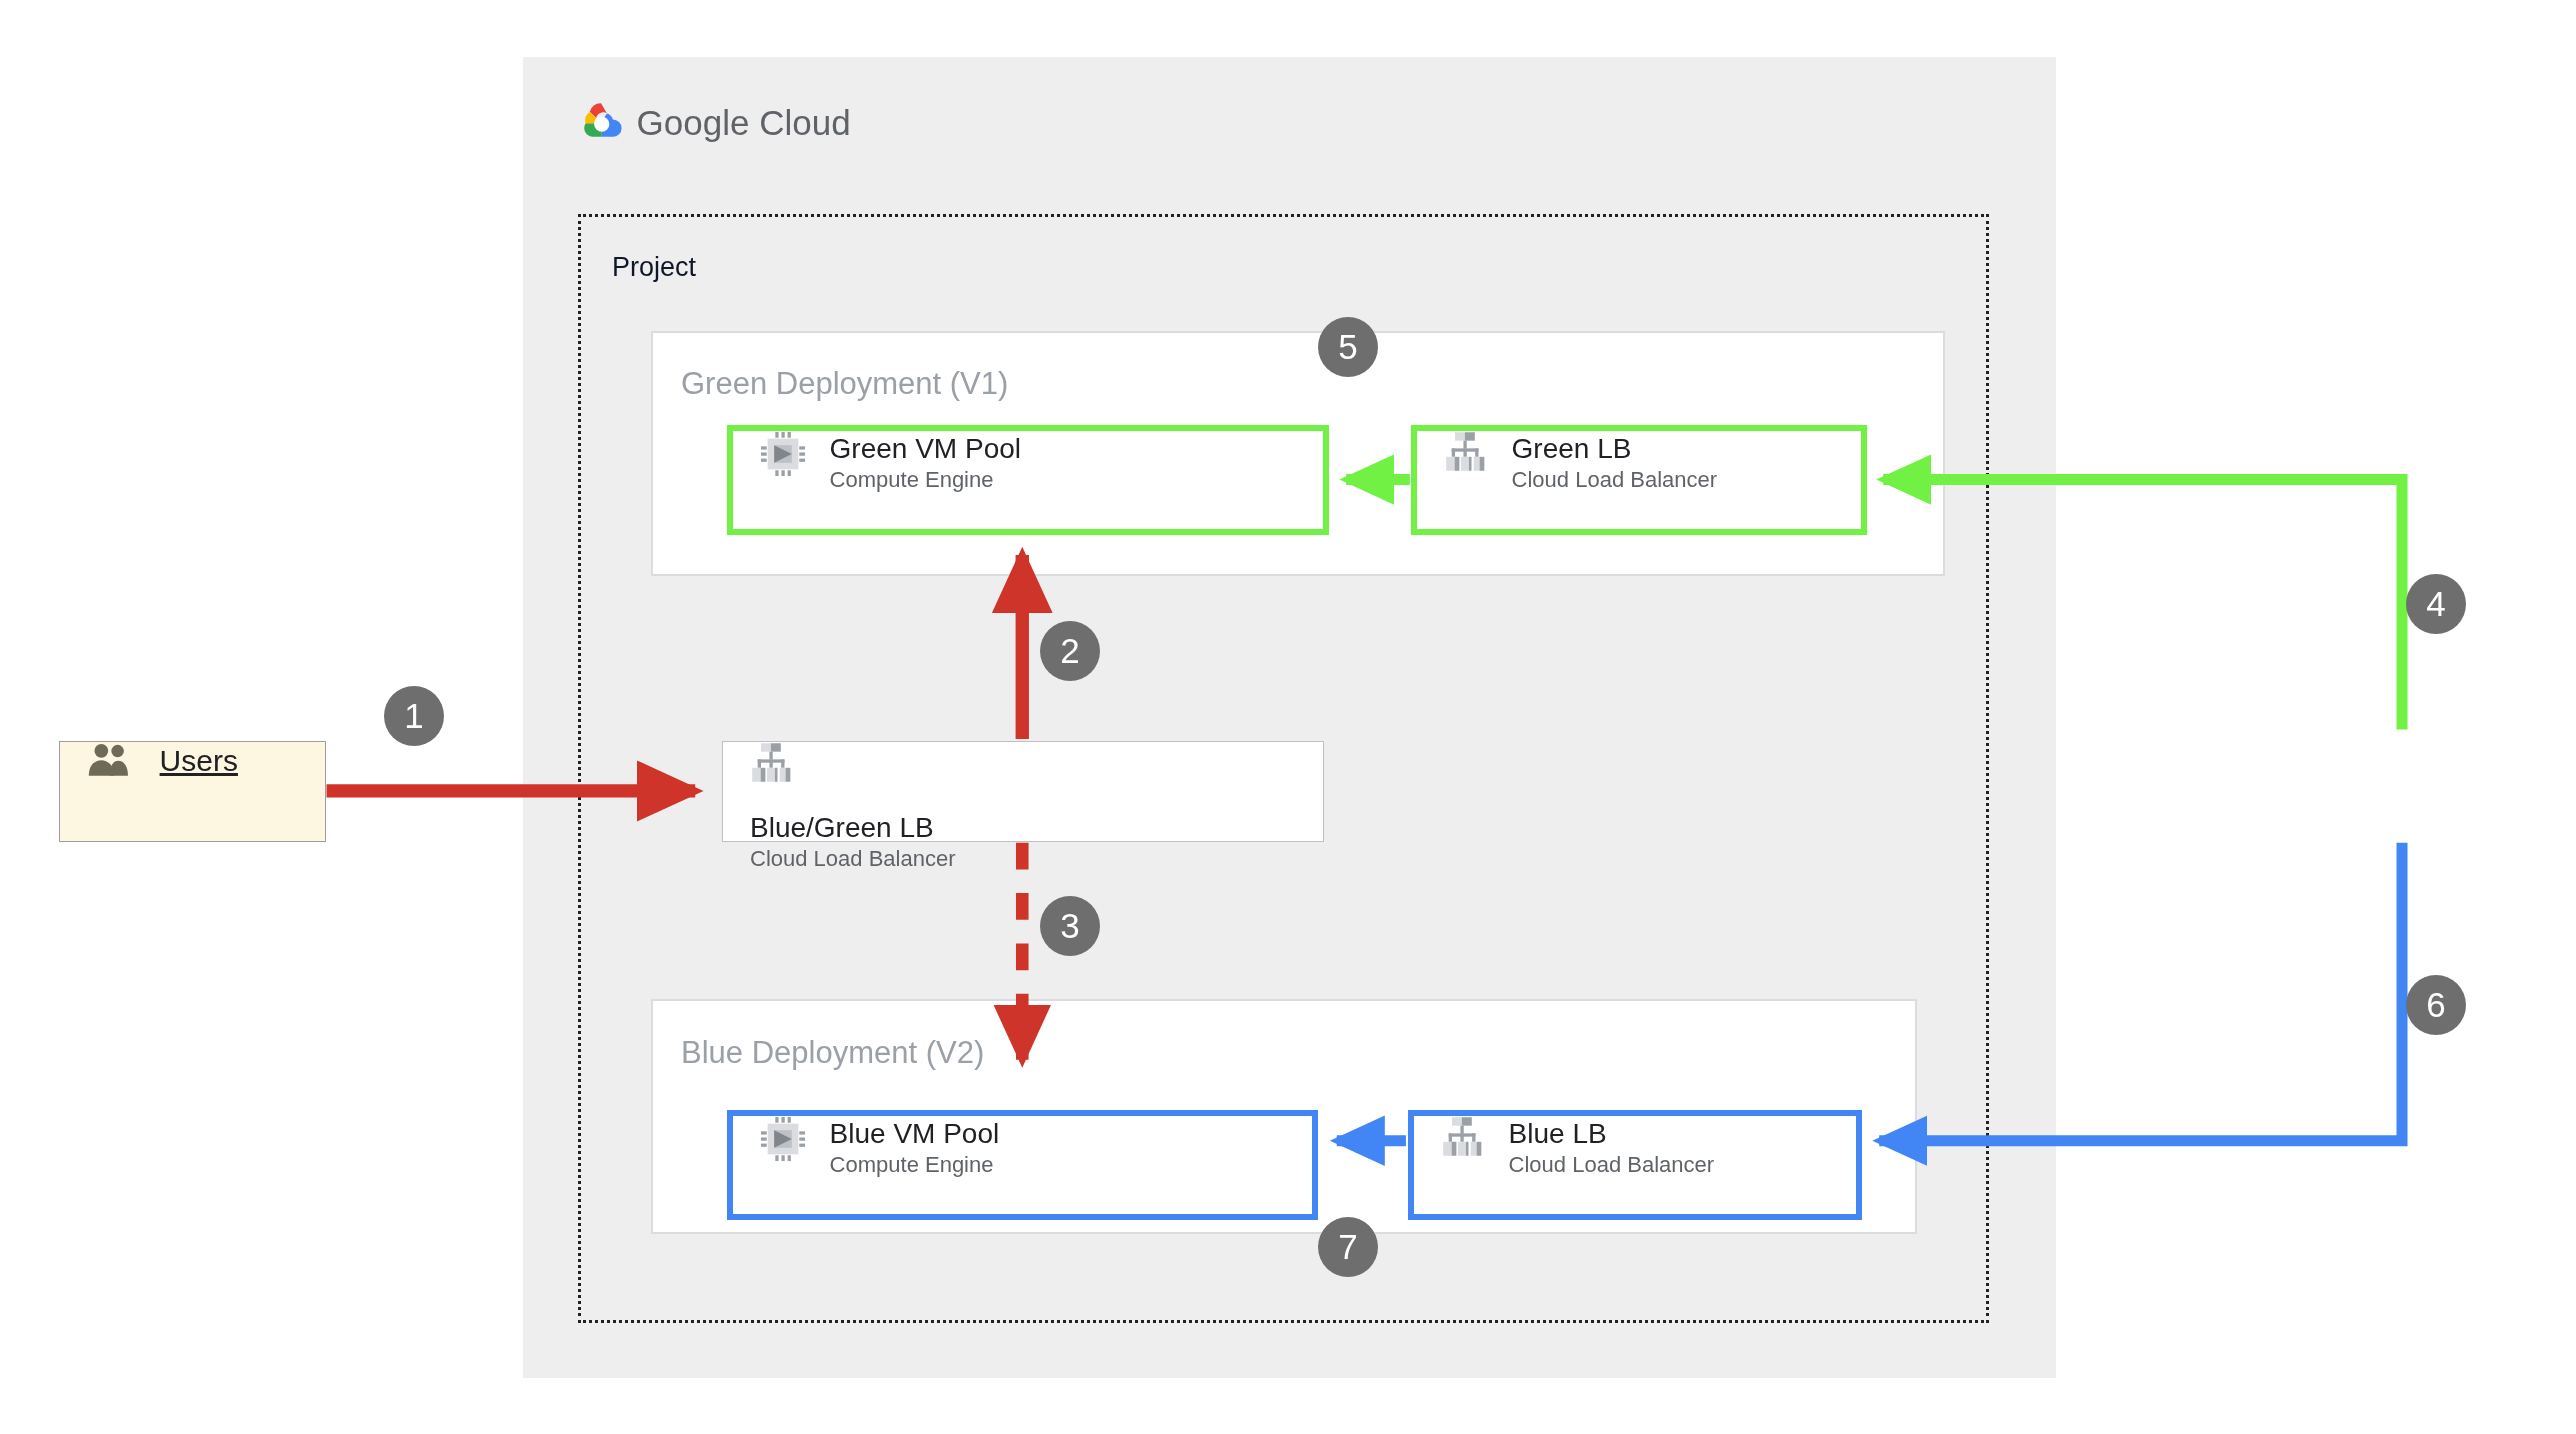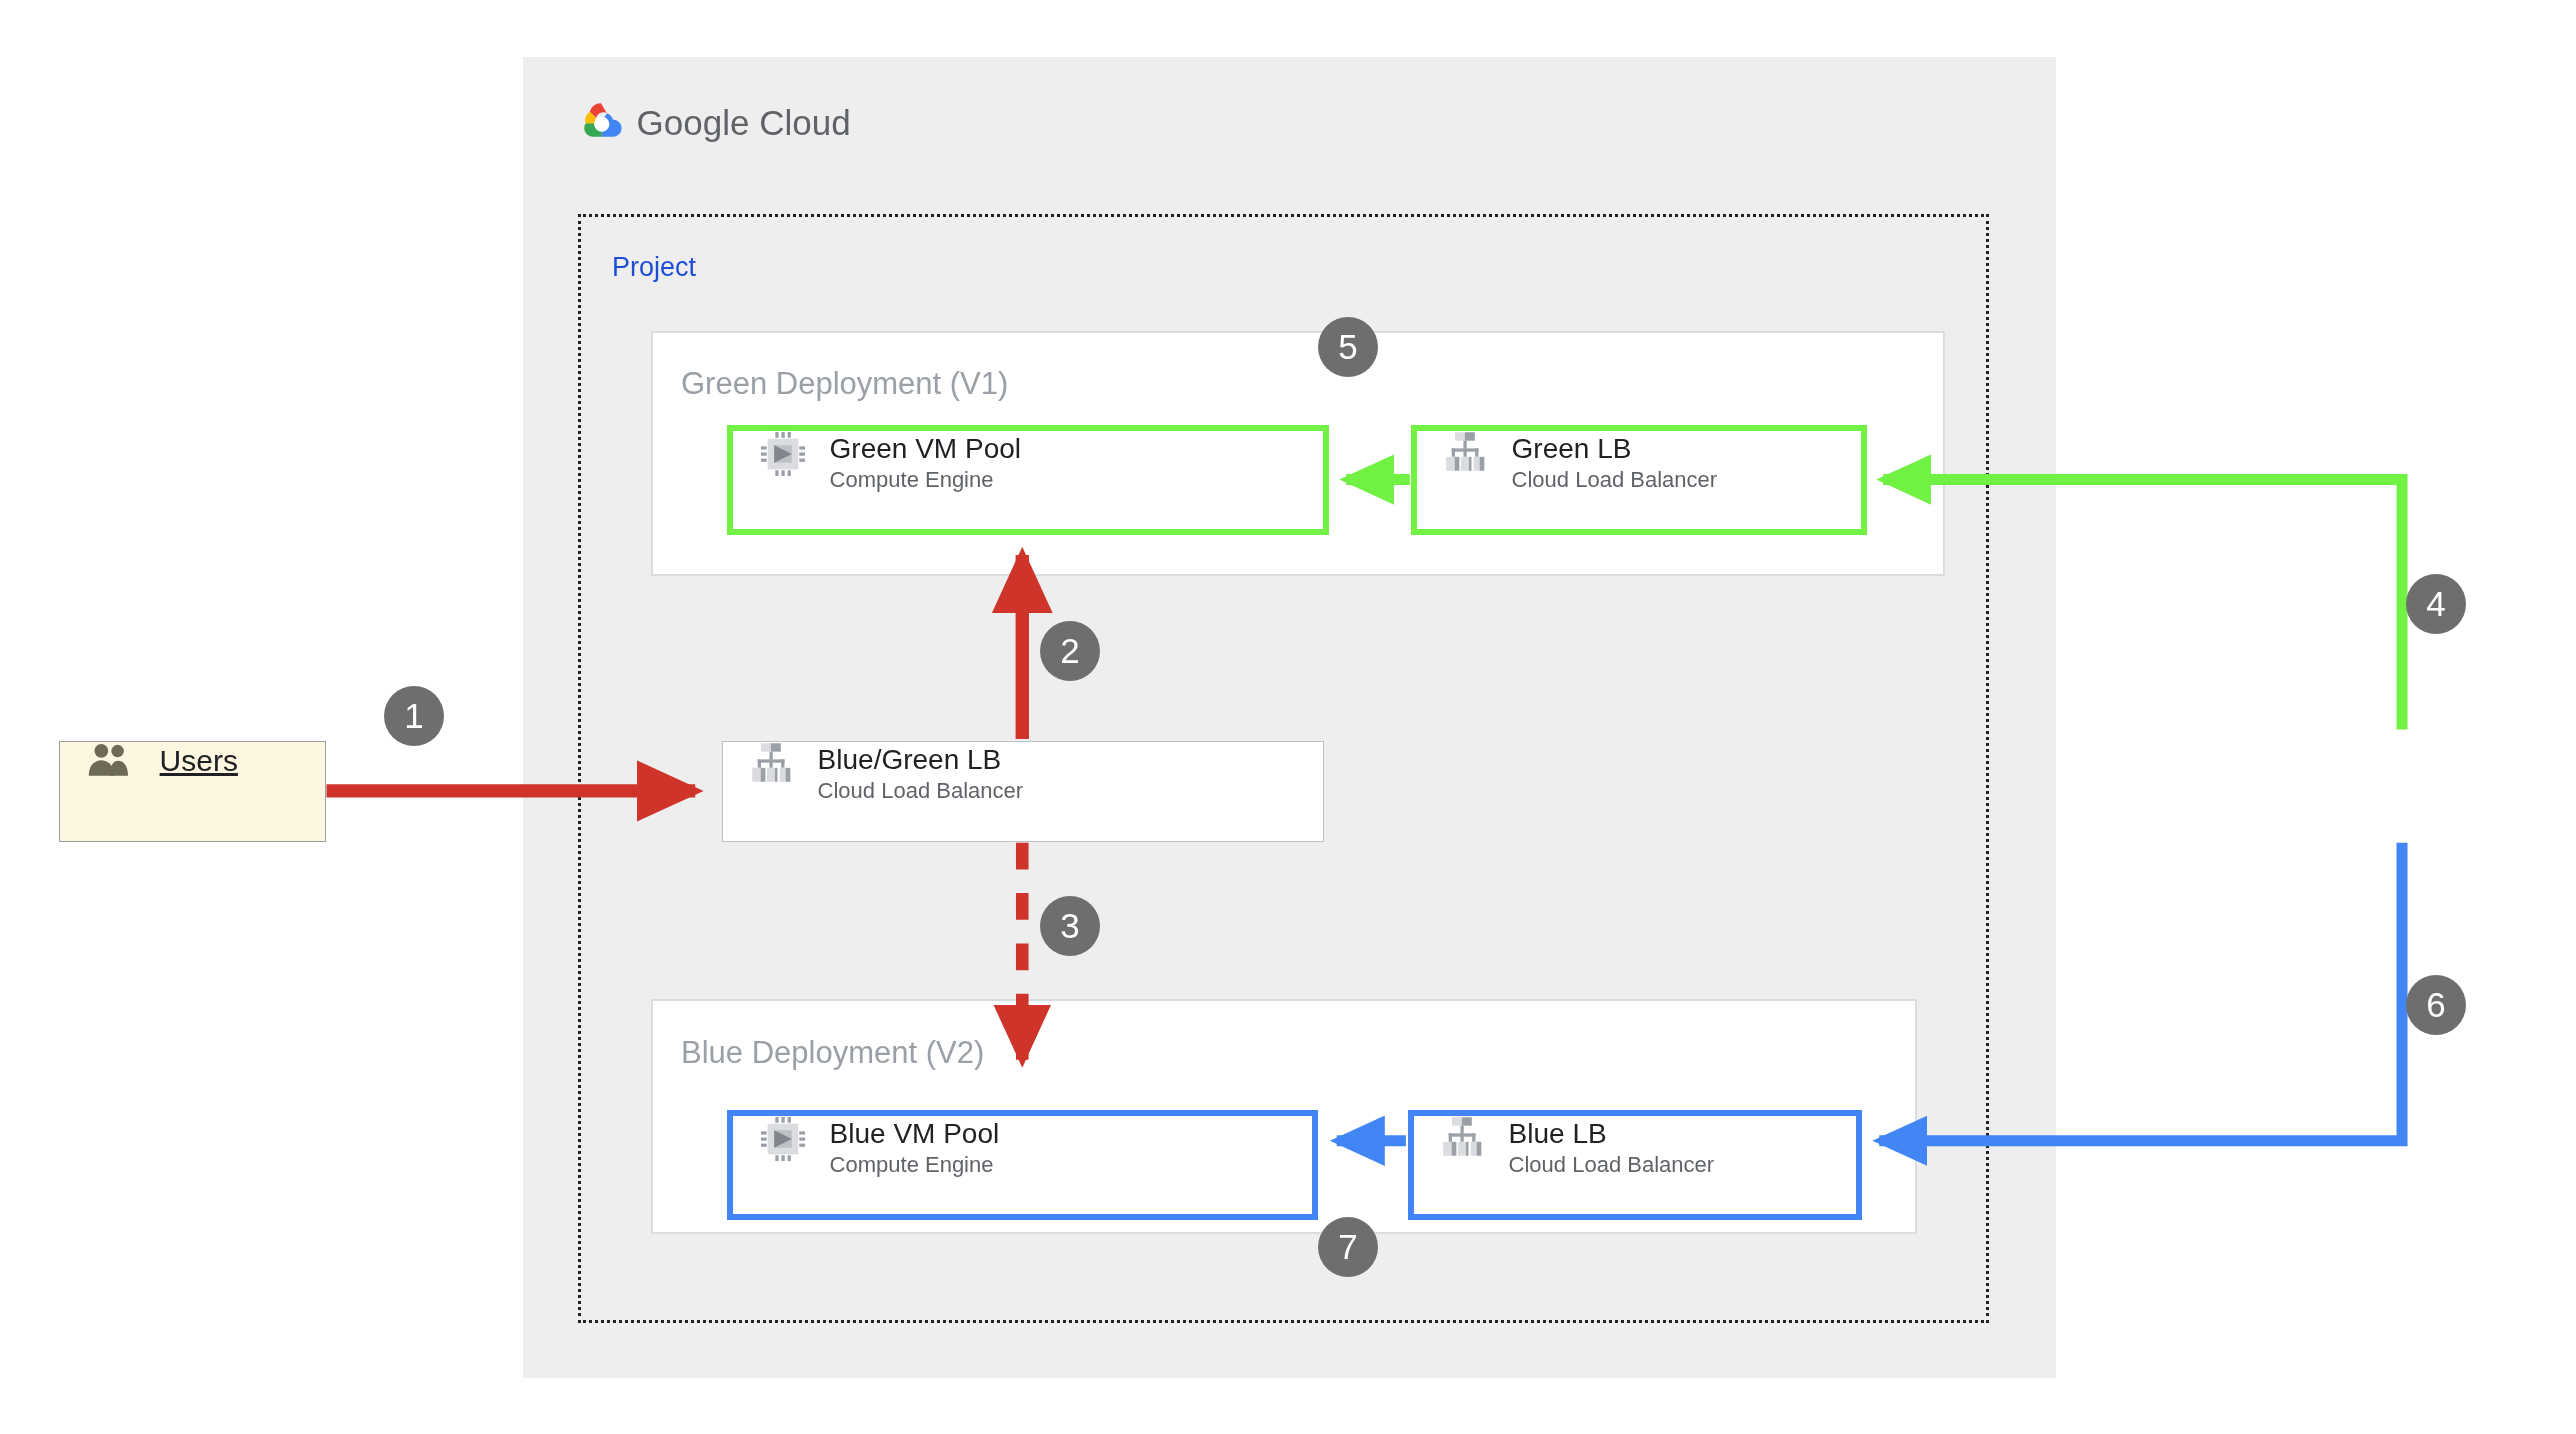--- a/index.html
+++ b/index.html
@@ -51,21 +51,21 @@
     width: 1411px;
     height: 1109px;
     border: 3.1px dotted #202124;
     box-sizing: border-box;
   }
   .project-label {
     position: absolute;
     left: 612px;
     top: 252px;
     font-size: 27px;
-    color: #1d4ed8;
+    color: #0f172a;
   }
 
   .group-box {
     position: absolute;
     background: #ffffff;
     border: 2.4px solid #dadce0;
     box-sizing: border-box;
   }
   .group-green { left: 651px;  top: 331px;  width: 1294px; height: 245px; }
   .group-blue  { left: 651px;  top: 999px; width: 1266px; height: 235px; }
@@ -105,21 +105,21 @@
     font-size: 22px;
     color: #5f6368;
     line-height: 1.3;
     white-space: nowrap;
   }
   .node-user .node-title { font-size: 30px; text-decoration: underline; }
 
   
   .n-green-vm { left: 727px;  top: 425px;  width: 602px; height: 110px; }
   .n-green-lb { left: 1411px; top: 425px;  width: 456px; height: 110px; }
-  .n-bg-lb    { left: 722px;  top: 741px;  width: 602px; height: 101px; }
+  .n-bg-lb    { left: 722px;  top: 741px;  width: 602px; height: 101px; flex-direction: column; }
   .n-blue-vm  { left: 727px;  top: 1086px; width: 591px; height: 110px; }
   .n-blue-lb  { left: 1408px; top: 1086px; width: 454px; height: 110px; }
   .n-users    { left: 59px;   top: 741px;  width: 267px; height: 101px; }
   .n-qadev    { left: 2265px; top: 731px;  width: 275px; height: 110px; }
 
   
   .icon { flex: 0 0 auto; display: block; }
 
   
   .badge {

